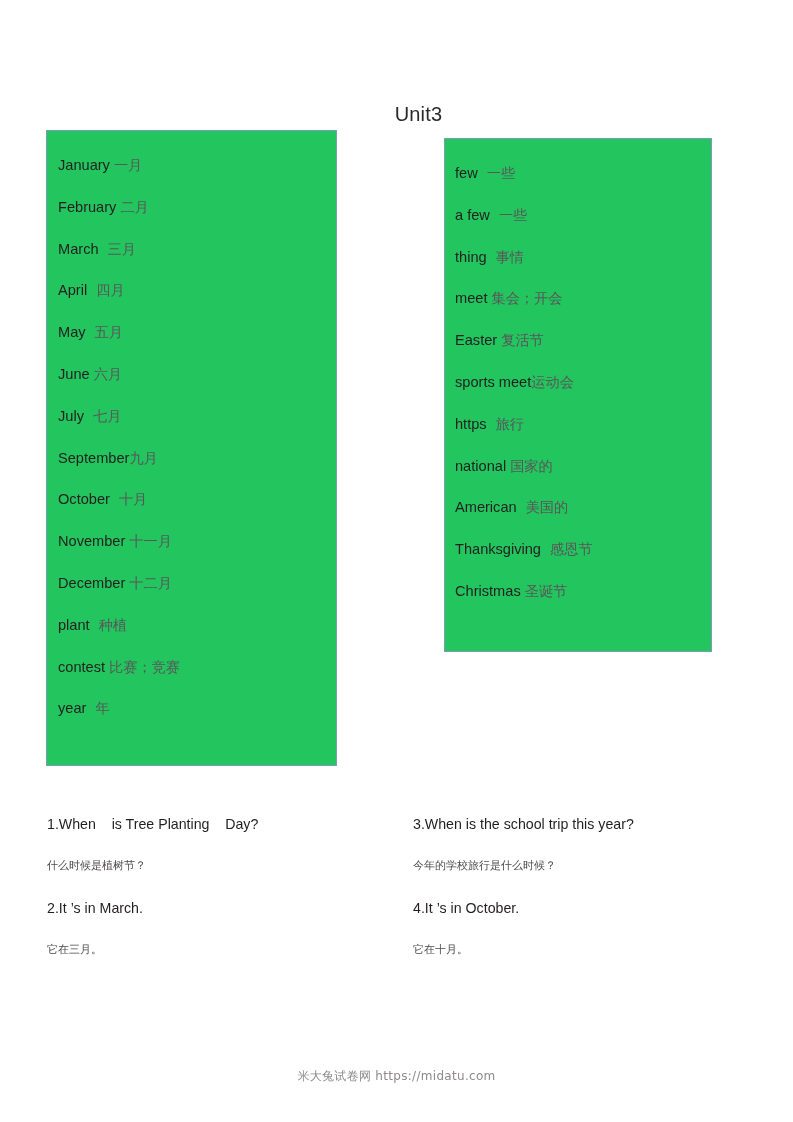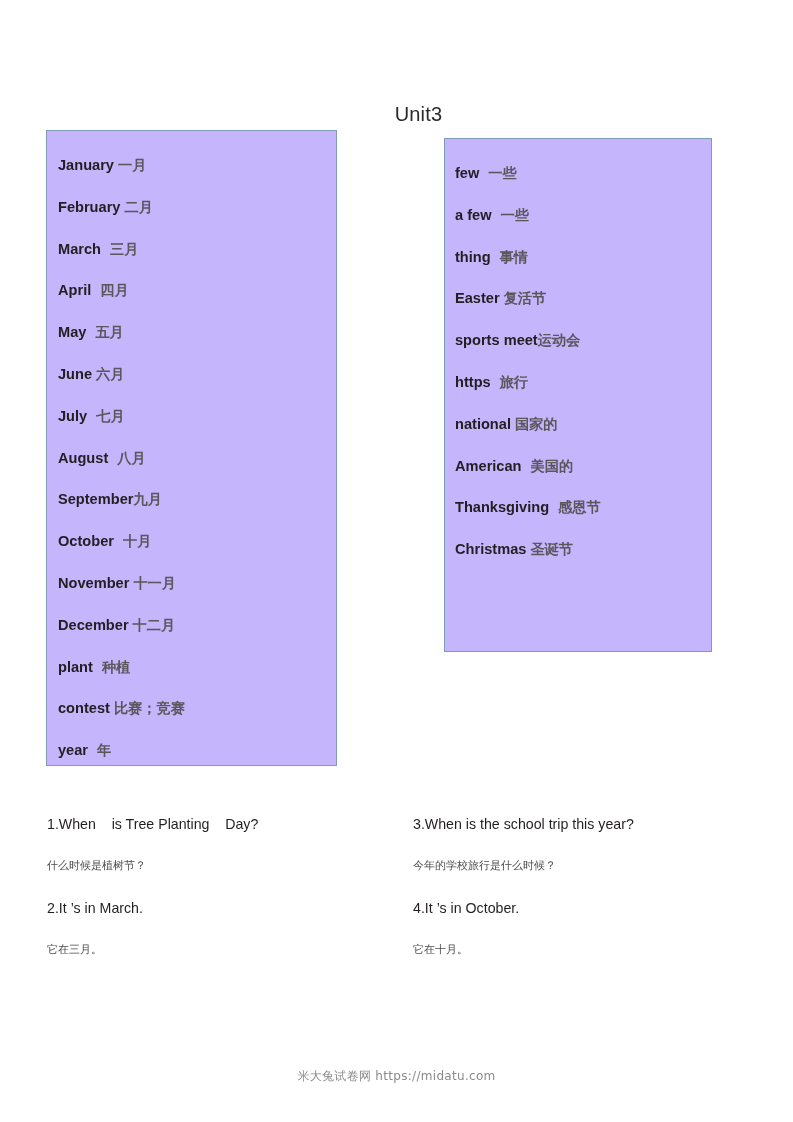--- a/index.html
+++ b/index.html
@@ -34,23 +34,22 @@
   }
   .unit-title .t-inner {
     display: inline-block;
     transform: translateX(22px);
   }
 
   
   .word-box {
     position: absolute;
     border: 1.5px solid #7e9cb6;
-    background: #c4b5fd;
+    background: #22c55e;
     box-sizing: border-box;
-    font-weight: bold;
   }
   #vocab-box-left {
     left: 46px;
     top: 130px;
     width: 291px;
     height: 636px;
     padding: 14px 0 0 0;
   }
   #vocab-box-right {
     left: 444px;
@@ -137,34 +136,34 @@
   </div>
 
   <div class="word-box" id="vocab-box-left">
       <div class="word-row"><span class="en">January</span><span class="gap-1"></span><span class="zh">一月</span></div>
       <div class="word-row"><span class="en">February</span><span class="gap-1"></span><span class="zh">二月</span></div>
       <div class="word-row"><span class="en">March</span><span class="gap-2"></span><span class="zh">三月</span></div>
       <div class="word-row"><span class="en">April</span><span class="gap-2"></span><span class="zh">四月</span></div>
       <div class="word-row"><span class="en">May</span><span class="gap-2"></span><span class="zh">五月</span></div>
       <div class="word-row"><span class="en">June</span><span class="gap-1"></span><span class="zh">六月</span></div>
       <div class="word-row"><span class="en">July</span><span class="gap-2"></span><span class="zh">七月</span></div>
-      <div class="word-row"><span class="en">August</span><span class="gap-2"></span><span class="zh">八月</span></div>
       <div class="word-row"><span class="en">September</span><span class="gap-0"></span><span class="zh">九月</span></div>
       <div class="word-row"><span class="en">October</span><span class="gap-2"></span><span class="zh">十月</span></div>
       <div class="word-row"><span class="en">November</span><span class="gap-1"></span><span class="zh">十一月</span></div>
       <div class="word-row"><span class="en">December</span><span class="gap-1"></span><span class="zh">十二月</span></div>
       <div class="word-row"><span class="en">plant</span><span class="gap-2"></span><span class="zh">种植</span></div>
       <div class="word-row"><span class="en">contest</span><span class="gap-1"></span><span class="zh">比赛；竞赛</span></div>
       <div class="word-row"><span class="en">year</span><span class="gap-2"></span><span class="zh">年</span></div>
     </div>
 
   <div class="word-box" id="vocab-box-right">
       <div class="word-row"><span class="en">few</span><span class="gap-2"></span><span class="zh">一些</span></div>
       <div class="word-row"><span class="en">a few</span><span class="gap-2"></span><span class="zh">一些</span></div>
       <div class="word-row"><span class="en">thing</span><span class="gap-2"></span><span class="zh">事情</span></div>
+      <div class="word-row"><span class="en">meet</span><span class="gap-1"></span><span class="zh">集会；开会</span></div>
       <div class="word-row"><span class="en">Easter</span><span class="gap-1"></span><span class="zh">复活节</span></div>
       <div class="word-row"><span class="en">sports meet</span><span class="gap-0"></span><span class="zh">运动会</span></div>
       <div class="word-row"><span class="en">https</span><span class="gap-2"></span><span class="zh">旅行</span></div>
       <div class="word-row"><span class="en">national</span><span class="gap-1"></span><span class="zh">国家的</span></div>
       <div class="word-row"><span class="en">American</span><span class="gap-2"></span><span class="zh">美国的</span></div>
       <div class="word-row"><span class="en">Thanksgiving</span><span class="gap-2"></span><span class="zh">感恩节</span></div>
       <div class="word-row"><span class="en">Christmas</span><span class="gap-1"></span><span class="zh">圣诞节</span></div>
     </div>
 
   <div class="sentences">

